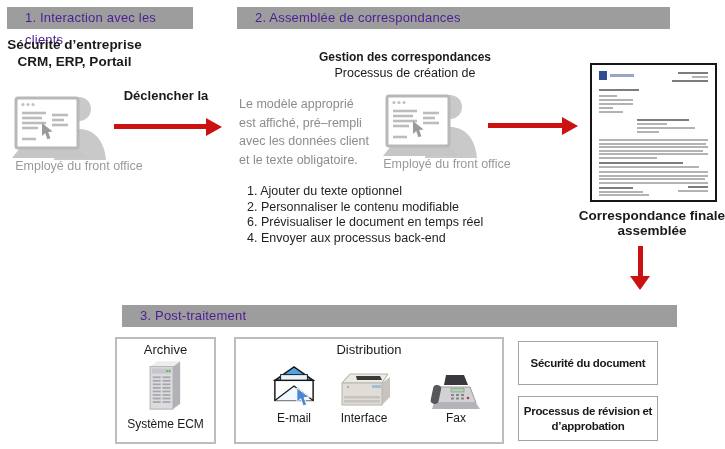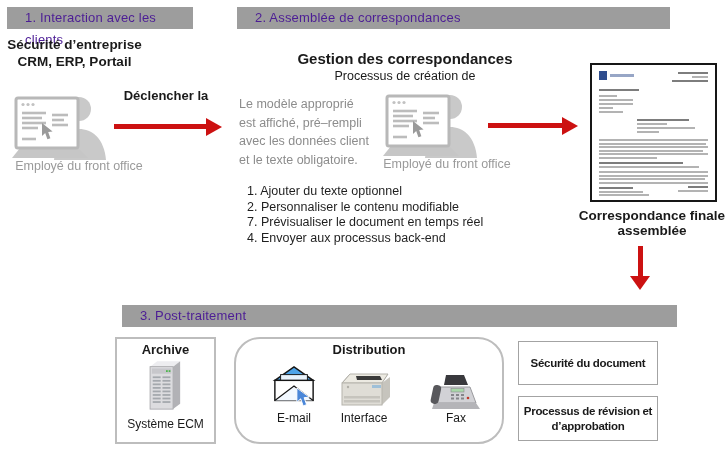--- a/index.html
+++ b/index.html
@@ -7,34 +7,34 @@
     position:relative;width:725px;height:449px;background:#ffffff;
     font-family:"Liberation Sans",sans-serif;color:#1a1a1a;overflow:hidden;
   }
   .abs{position:absolute;}
   .bar{
     background:#9d9d9d;color:#4c1d95;font-size:13px;font-weight:500;
     line-height:22px;padding-left:18px;letter-spacing:.2px;
   }
   .bold{font-weight:bold;}
   .center{text-align:center;}
-  .title-lg{font-size:15px;font-weight:bold;}
+  .title-lg{font-size:12px;font-weight:bold;}
   .subtitle{font-size:12.5px;}
   .steps div{font-size:12.5px;line-height:15.5px;color:#1f1f1f;}
   .desc{font-size:12.5px;line-height:18.5px;color:#8c8c8c;}
   .emp{font-size:12.5px;color:#9a9a9a;}
   
   .arrow-shaft{background:#cc1111;}
   .arrow-head-right{width:0;height:0;border-top:9px solid transparent;border-bottom:9px solid transparent;border-left:16px solid #cc1111;}
   .arrow-head-down{width:0;height:0;border-left:10px solid transparent;border-right:10px solid transparent;border-top:14px solid #cc1111;}
   
   .obox{background:#fff;border:2px solid #bdbdbd;}
   .tbox{background:#fff;border:1px solid #a3a3a3;display:flex;align-items:center;justify-content:center;text-align:center;}
   .tbox .lbl{font-weight:bold;font-size:11.5px;letter-spacing:-.3px;line-height:15px;}
-  .boxtitle{font-weight:bold;font-size:13px;text-align:center;}
+  .boxtitle{font-weight:normal;font-size:13px;text-align:center;}
   .iconlbl{font-size:12px;text-align:center;color:#1a1a1a;}
   
   .doc{background:#fff;border:2px solid #161616;}
   .dl{position:absolute;height:2px;background:#b3b3b3;}
   .dl.dk{background:#7d7d7d;}
   .dl.bl{background:#97a6c6;}
 </style>
 </head>
 <body>
 
@@ -102,21 +102,21 @@
         <line x1="40" y1="29" x2="56" y2="29"></line>
       <line x1="10" y1="43" x2="24" y2="43"></line>
     </g>
     <path d="M30,27 l0,13 3.2,-3 2.2,6.3 3,-1.1 -2.2,-6.2 4.4,-0.4 Z" fill="#9a9a9a"></path>
   </svg>
   <div class="abs emp" style="left:372px;top:157px;width:150px;text-align:center;">Employé du front office</div>
 
   <div class="abs steps" style="left:247px;top:184px;width:270px;">
     <div>1. Ajouter du texte optionnel</div>
     <div>2. Personnaliser le contenu modifiable</div>
-    <div>7. Prévisualiser le document en temps réel</div>
+    <div>6. Prévisualiser le document en temps réel</div>
     <div>4. Envoyer aux processus back-end</div>
   </div>
 
   <div class="abs arrow-shaft" style="left:488px;top:123px;width:76px;height:5px;"></div>
   <div class="abs arrow-head-right" style="left:562px;top:117px;"></div>
 
   <div class="abs doc" style="left:590px;top:63px;width:123px;height:135px;">
 
     <div class="abs" style="left:7px;top:6px;width:8px;height:9px;background:#2f4d8e;"></div>
     <div class="dl bl" style="left:18px;top:9px;width:24px;height:3px;"></div>
@@ -191,21 +191,21 @@
           <rect x="22" y="39" width="9" height="2"></rect>
         <rect x="11" y="43" width="9" height="2"></rect>
           <rect x="22" y="43" width="9" height="2"></rect>
         <rect x="11" y="47" width="9" height="2"></rect>
           <rect x="22" y="47" width="9" height="2"></rect>
       </g>
     </svg>
     <div class="iconlbl" style="margin-top:2px;">Système ECM</div>
   </div>
 
-  <div class="abs obox" style="left:234px;top:337px;width:266px;height:103px;border-radius:26px;">
+  <div class="abs obox" style="left:234px;top:337px;width:266px;height:103px;">
     <div class="boxtitle" style="margin-top:3px;">Distribution</div>
 
     <div class="abs" style="left:20px;top:26px;width:76px;">
       <svg style="display:block;margin:0 auto;" width="44" height="46" viewBox="0 0 46 48">
         <polygon points="3,16 23,2 43,16" fill="#4fa4e8" stroke="#161616" stroke-width="1.5"></polygon>
         <rect x="9" y="10" width="28" height="8" fill="#e9f3fc" stroke="#161616" stroke-width="1"></rect>
         <rect x="3" y="16" width="40" height="21" fill="#ffffff" stroke="#161616" stroke-width="1.5"></rect>
         <path d="M3,37 L23,22 L43,37" fill="#f2f8ff" stroke="#161616" stroke-width="1.2"></path>
         <path d="M26,24 l0,15 4,-3.7 2.6,7.4 3.6,-1.3 -2.6,-7.3 5.4,-0.5 Z" fill="#4a86d8" stroke="#ffffff" stroke-width="1"></path>
       </svg>

